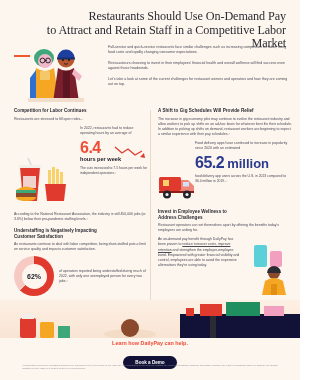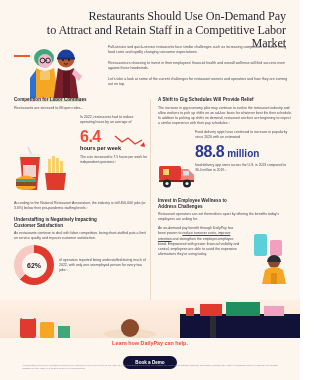--- a/index.html
+++ b/index.html
@@ -22,21 +22,21 @@
   .rule{width:16px;height:2px;background:#f05a28;margin:4px 0 0 0;}
 
   
   .intro{position:absolute;left:108px;top:45px;width:180px;}
   .intro p{margin:0 0 5px 0;font-size:3.6px;line-height:5.4px;color:#4a4a55;}
 
   
   .hero-art{position:absolute;left:14px;top:44px;width:88px;height:58px;}
 
   
-  .cols{position:absolute;left:0;top:97px;width:300px;height:215px;}
+  .cols{position:absolute;left:0;top:108px;width:300px;height:215px;}
   .col{position:absolute;top:0;width:134px;}
   .col-l{left:14px;}
   .col-r{left:158px;}
   .divider{position:absolute;left:150px;top:2px;width:1px;height:205px;background:#ead9c9;}
 
   h3.sec{
     margin:0 0 3px 0;font-size:4.6px;line-height:5.6px;font-weight:700;color:#2b2b33;
     letter-spacing:0.02px;
   }
   p.sub{margin:0 0 4px 0;font-size:3.6px;line-height:5.2px;color:#4a4a55;}
@@ -46,21 +46,21 @@
   
   .stat-row{display:flex;align-items:flex-start;gap:5px;margin-top:2px;}
   .stat-text{flex:1;}
   .bignum{
     font-family:"Liberation Sans", sans-serif;
     font-weight:700;color:#ef4b36;letter-spacing:-0.5px;
   }
   .bignum.n64{font-size:16px;line-height:16px;}
   .bignum.n539{font-size:16px;line-height:16px;color:#2a3a8f;}
   .unit{font-size:5.6px;font-weight:700;color:#22222b;line-height:7px;}
-  .unit.blue{color:#2a3a8f;font-size:10px;text-align:center;}
+  .unit.blue{color:#2a3a8f;font-size:13px;text-align:center;}
 
   .note{font-size:3.4px;line-height:4.8px;color:#4a4a55;margin:3px 0 0 0;}
 
   
   .art-food{position:absolute;left:0;top:28px;width:62px;height:52px;}
   .art-truck{position:absolute;left:0;top:30px;width:42px;height:30px;}
 
   
   .donut{
     width:40px;height:40px;border-radius:50%;
@@ -213,21 +213,21 @@
             <circle cx="9" cy="23.5" r="4" fill="#22222b"></circle>
             <circle cx="9" cy="23.5" r="1.6" fill="#f2efe9"></circle>
             <circle cx="29" cy="23.5" r="4" fill="#22222b"></circle>
             <circle cx="29" cy="23.5" r="1.6" fill="#f2efe9"></circle>
             <path d="M5 9 h6 v6 h-6z" fill="#f7d26b"></path>
           </svg>
         </div>
         <div style="position:absolute;left:37px;top:0;width:97px;">
           <p class="body">Food delivery apps have continued to increase in popularity since 2020 with an estimated</p>
           <div style="display:flex;align-items:baseline;gap:3px;">
-            <span class="bignum n539">88.8</span>
+            <span class="bignum n539">65.2</span>
             <span class="unit blue">million</span>
           </div>
           <p class="note">food delivery app users across the U.S. in 2023 compared to 36.4 million in 2019.³</p>
         </div>
       </div>
 
       <h3 class="sec" style="margin-top:4px;">
         <span>Invest in Employee Wellness to</span><br>
         <span>Address Challenges</span>
       </h3>

